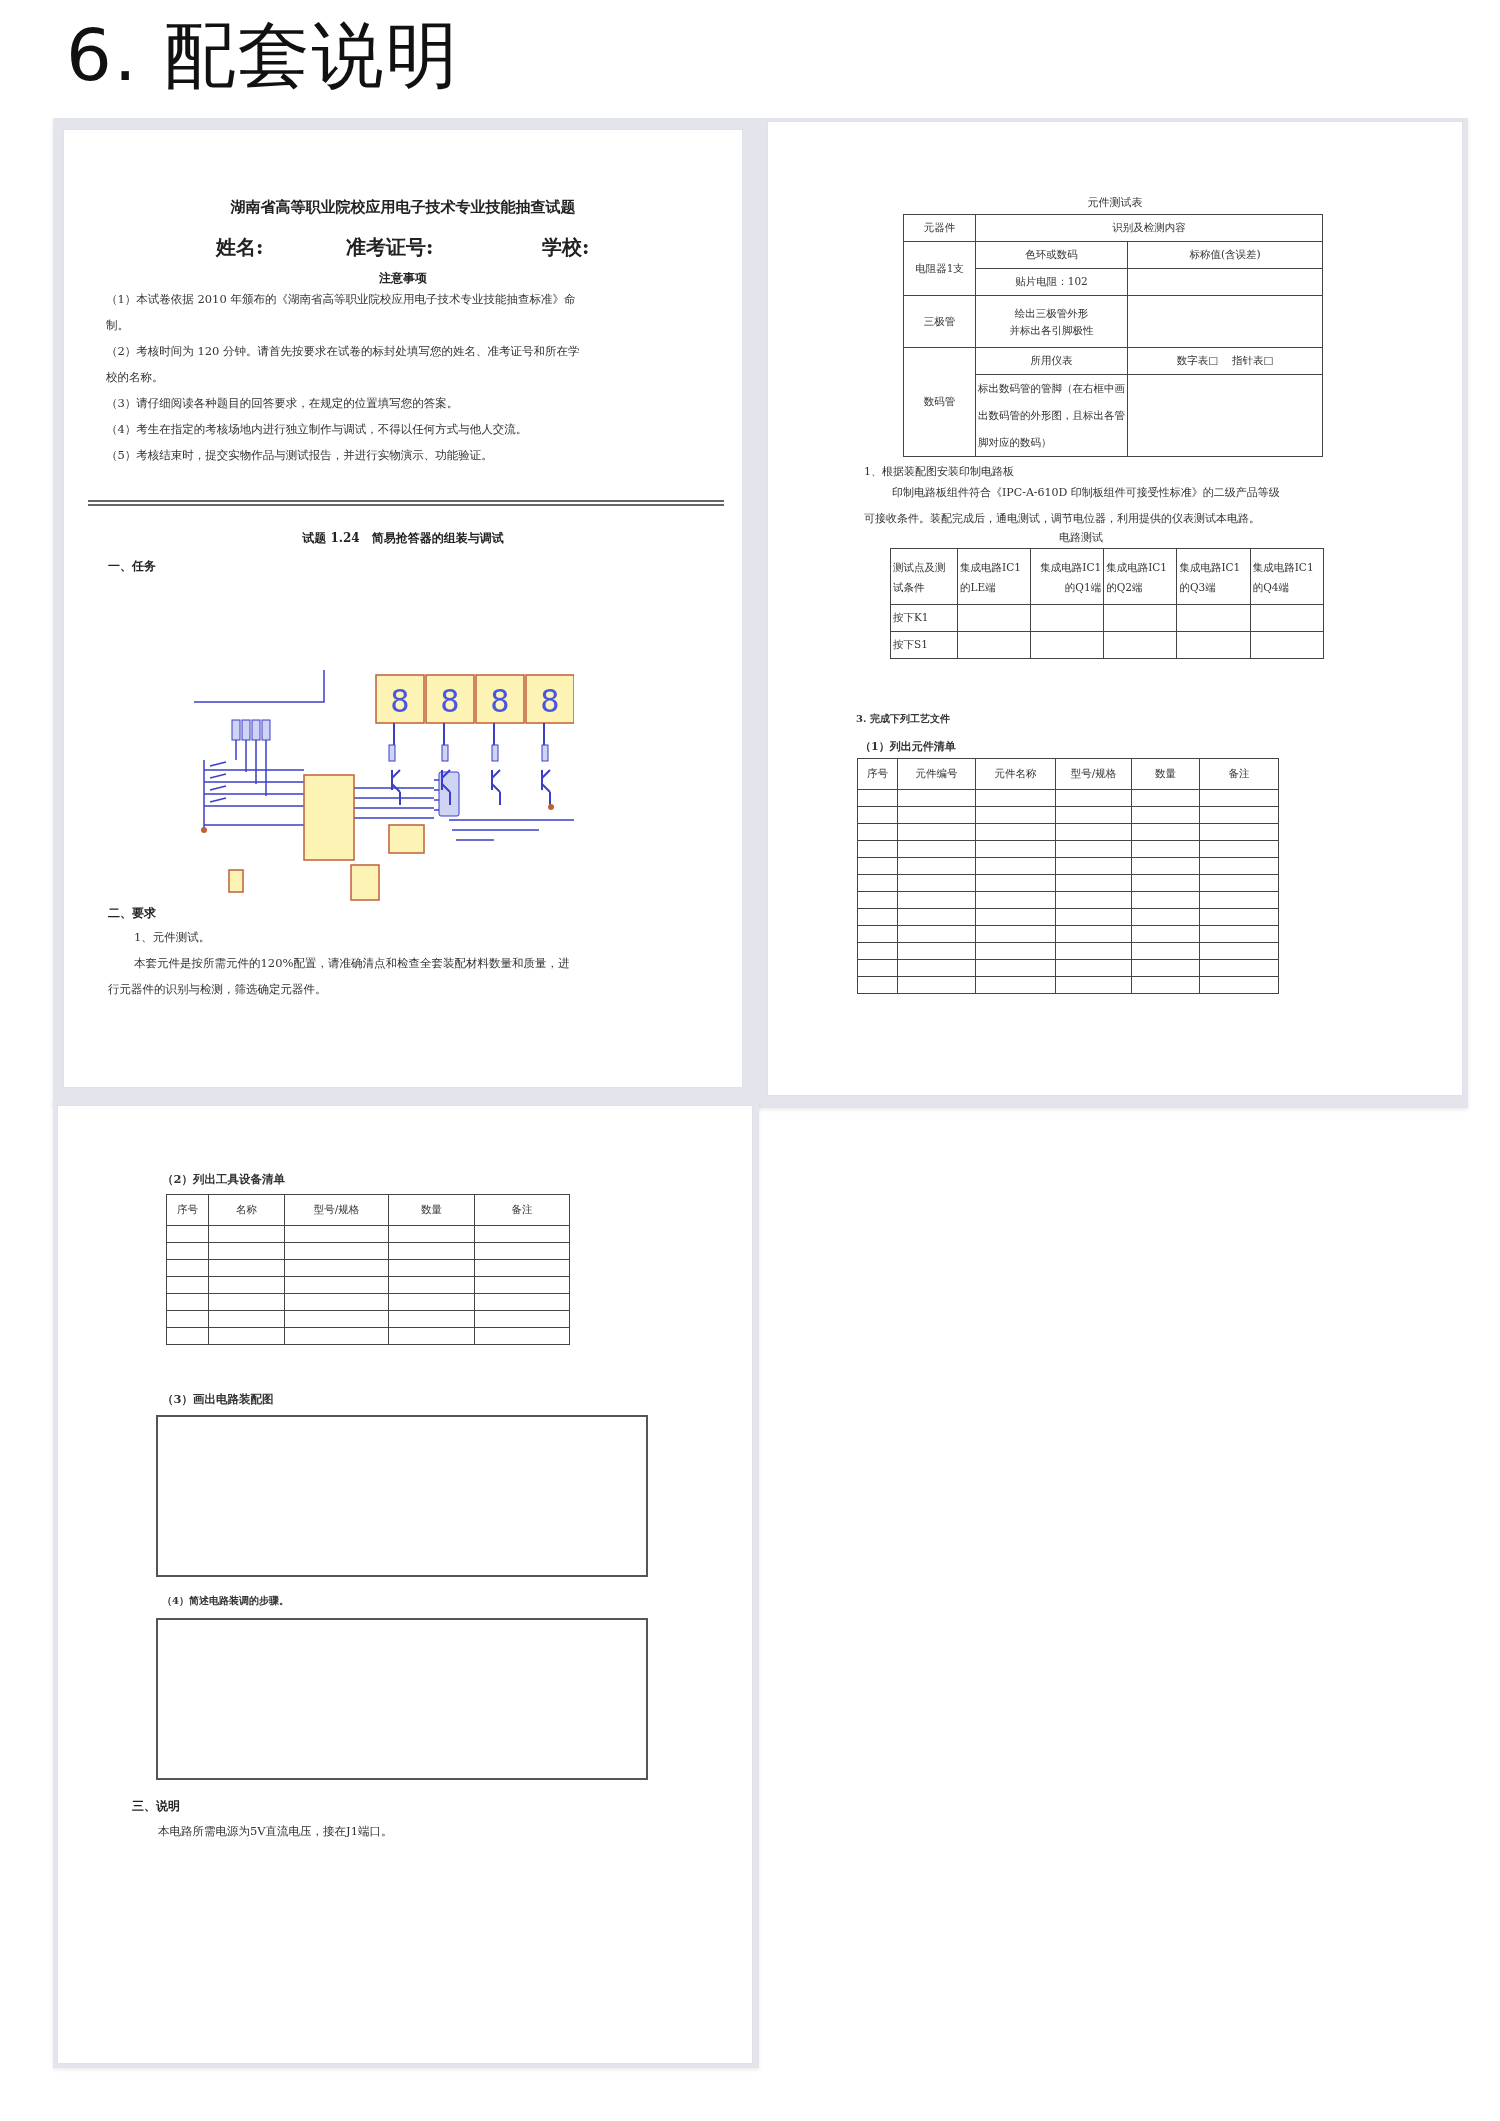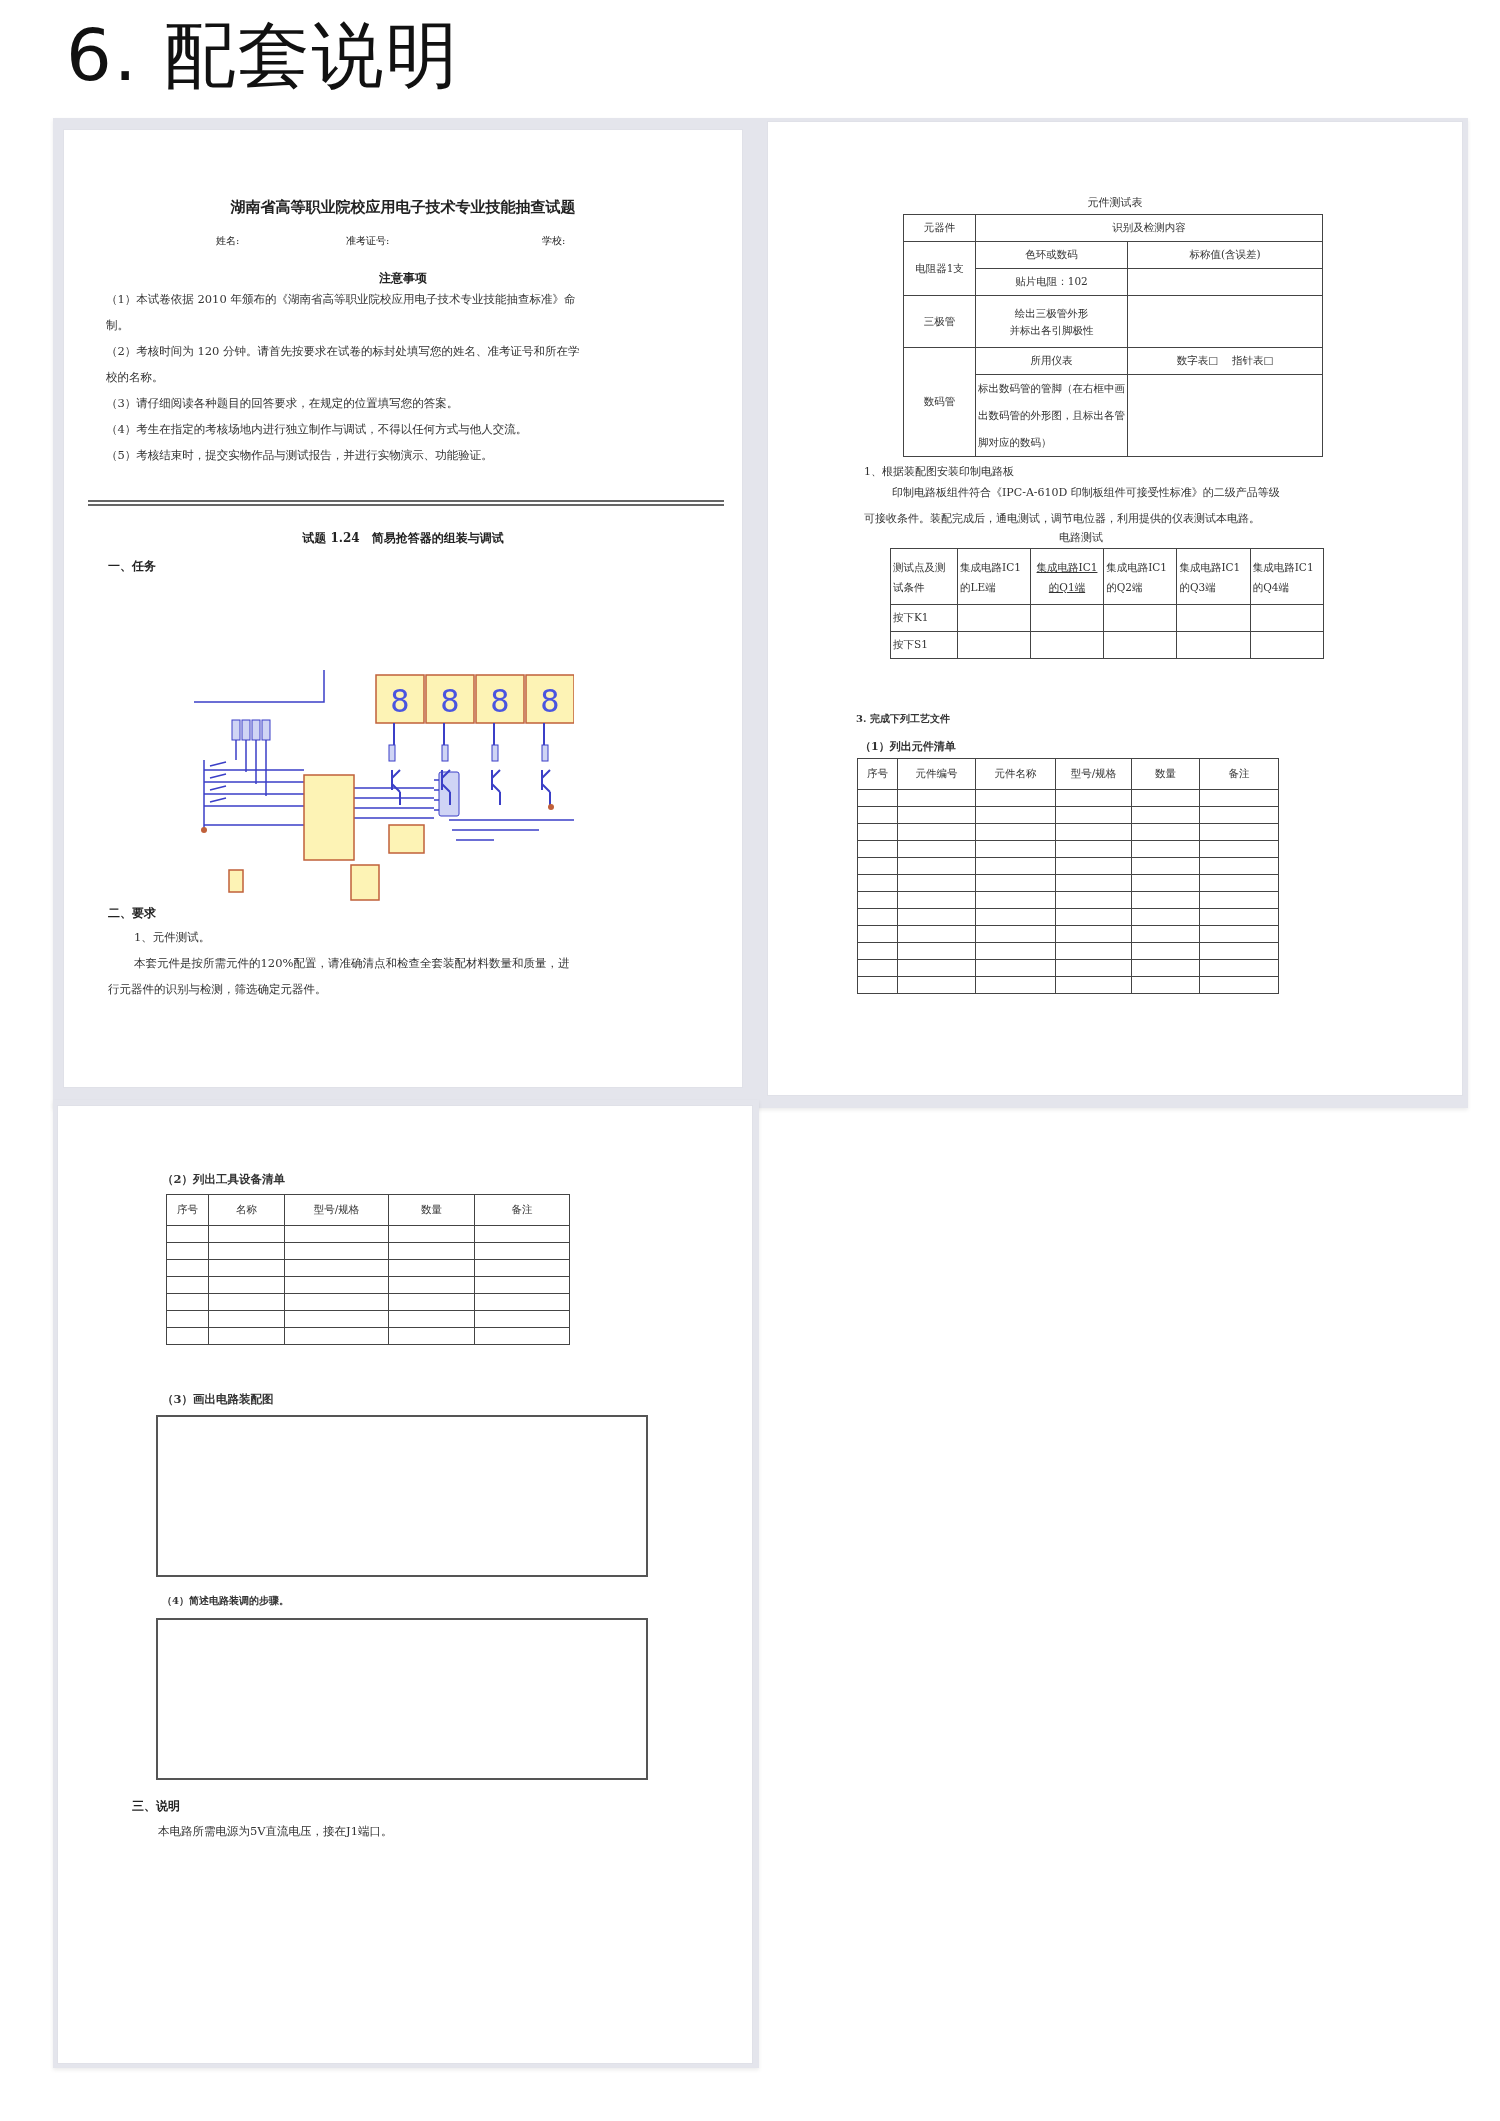--- a/index.html
+++ b/index.html
@@ -18,21 +18,21 @@
   .frame {
     position:absolute; background:#e4e5ec;
     box-shadow:0 2px 4px rgba(0,0,0,0.08);
   }
   .page {
     position:absolute; background:#fff;
     box-shadow:0 0 0 1px #e0e1e8;
   }
   .abs { position:absolute; }
   .p1-title { left:0; width:678px; top:68px; text-align:center; font-size:15px; font-weight:bold; color:#222; }
-  .fields { top:104px; font-size:10px; font-weight:normal; }
+  .fields { top:104px; font-size:20px; font-weight:bold; }
   .notice-title { left:0; width:678px; top:140px; text-align:center; font-size:12px; font-weight:bold; }
   .para { font-size:11.5px; line-height:26px; color:#333; }
   .rule { left:24px; width:636px; height:2px; border-top:2px solid #666; border-bottom:2px solid #666; }
   .q-title { left:0; width:678px; text-align:center; font-size:12px; font-weight:bold; }
   .sec { font-size:12px; font-weight:bold; }
   table.doc { border-collapse:collapse; font-size:10.5px; color:#333; }
   table.doc td, table.doc th { border:1.5px solid #444; text-align:center; padding:0 2px; font-weight:normal; }
   .box { border:2px solid #555; }
   .schem { left:130px; top:540px; }
 </style>
@@ -188,21 +188,21 @@
     <div style="text-indent:28px;">印制电路板组件符合《IPC-A-610D 印制板组件可接受性标准》的二级产品等级</div>
     <div>可接收条件。装配完成后，通电测试，调节电位器，利用提供的仪表测试本电路。</div>
   </div>
   <div class="abs" style="left:0;width:626px;top:408px;text-align:center;font-size:11px;color:#333;">电路测试</div>
 
   <table class="doc abs" style="left:122px;top:426px;width:434px;">
     <tbody>
         <tr style="height:56px;line-height:20px;text-align:left;">
       <td style="text-align:left;width:62px;">测试点及测试条件</td>
       <td style="text-align:left;margin-top:36px;">集成电路IC1的LE端</td>
-      <td style="text-align:center;text-decoration:underline;">集成电路IC1的Q1端</td>
+      <td style="text-align:right;">集成电路IC1的Q1端</td>
       <td style="text-align:left;">集成电路IC1的Q2端</td>
       <td style="text-align:left;">集成电路IC1的Q3端</td>
       <td style="text-align:left;">集成电路IC1的Q4端</td>
     </tr>
     <tr style="height:27px;">
       <td style="text-align:left;">按下K1</td>
       <td></td>
       <td></td>
       <td></td>
       <td></td>

